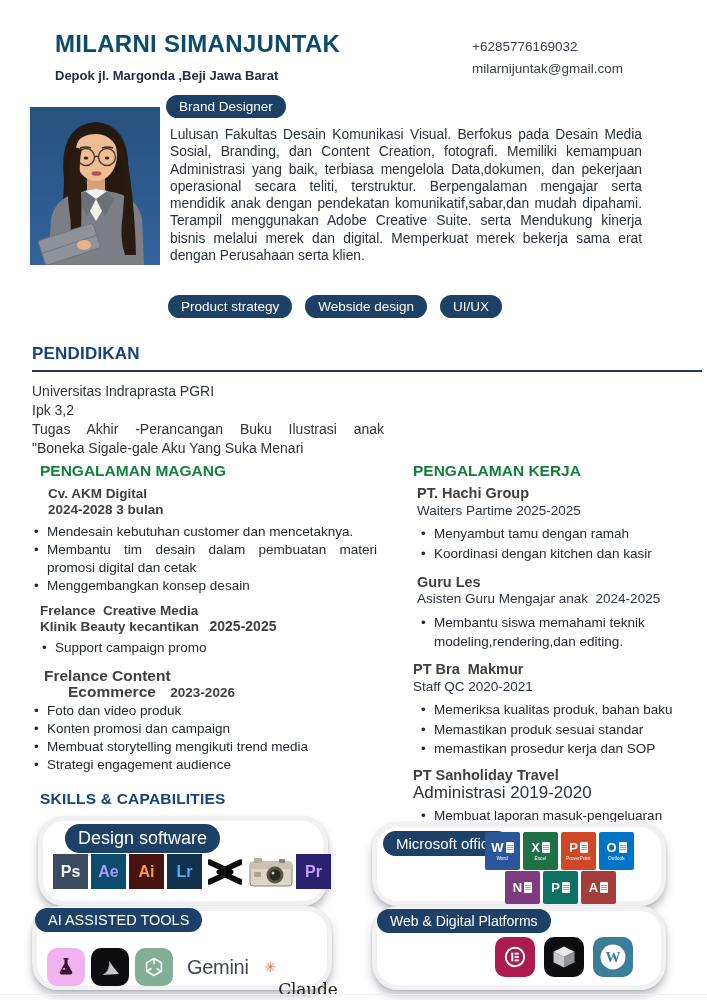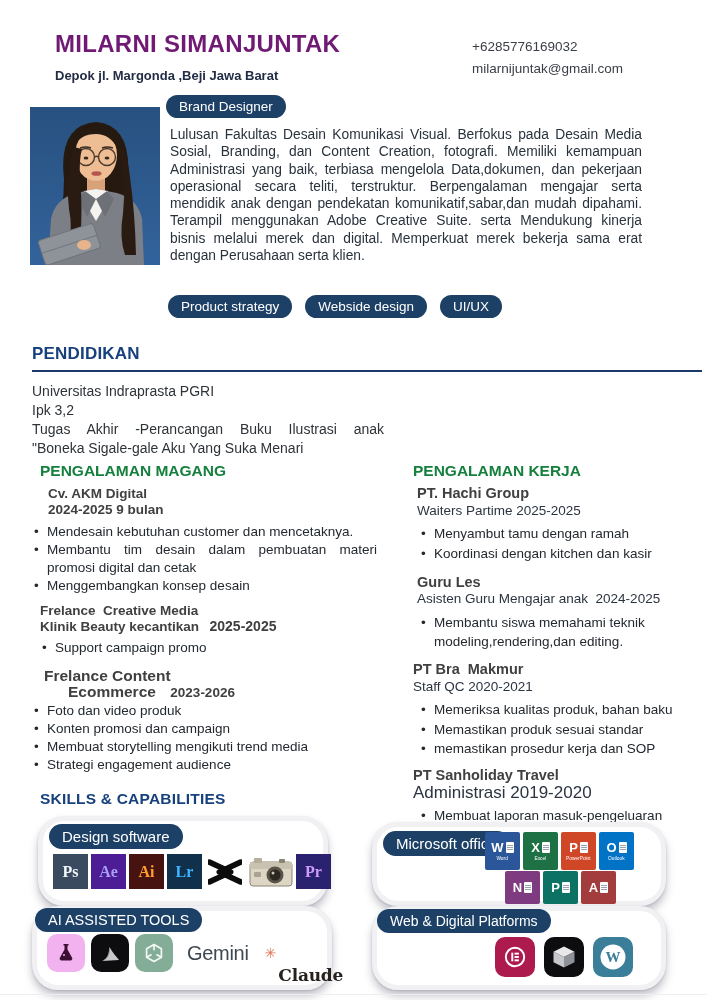--- a/index.html
+++ b/index.html
@@ -1,21 +1,21 @@
 <!DOCTYPE html>
 <html><head>
 <meta charset="utf-8">
 <style>
   html,body{margin:0;padding:0;background:#fff;}
   .page{position:relative;width:707px;height:1000px;background:#ffffff;overflow:hidden;
         font-family:"Liberation Sans",sans-serif;color:#2b3440;}
   .abs{position:absolute;}
 
   
-  .name{left:55px;top:30px;font-size:24px;font-weight:800;color:#701a75;letter-spacing:.3px;}
+  .name{left:55px;top:30px;font-size:24px;font-weight:800;color:#0c4a6e;letter-spacing:.3px;}
   .address{left:55px;top:68px;font-size:13px;font-weight:700;color:#222c45;}
   .contact{left:472px;top:36px;font-size:13.5px;color:#3a3f47;line-height:22px;}
 
   
   .photo{left:30px;top:107px;width:130px;height:158px;}
   .role-pill{left:166px;top:95px;}
   .pill{display:inline-block;background:#1d4066;color:#fff;border-radius:15px;
         padding:4px 13px;font-size:13.5px;white-space:nowrap;}
   .summary{left:170px;top:126px;width:472px;font-size:13.8px;line-height:17.3px;
            text-align:justify;color:#29323c;}
@@ -46,24 +46,24 @@
   .card{position:absolute;background:#ffffff;border:5px solid #f1f1f4;border-radius:26px;
         box-shadow:0 6px 9px rgba(125,125,140,.45),0 1px 2px rgba(120,120,135,.3);}
   .card .pill{position:absolute;}
   .design-card{left:38px;top:816px;width:280px;height:80px;}
   .office-card{left:372px;top:822px;width:284px;height:74px;}
   .ai-card{left:32px;top:906px;width:290px;height:74px;}
   .web-card{left:372px;top:906px;width:284px;height:74px;}
 
   .icon-row{position:absolute;display:flex;align-items:center;}
   .tile{border-radius:0;display:flex;align-items:center;justify-content:center;
-        font-weight:700;flex:none;font-family:Liberation Serif, serif;}
+        font-weight:700;flex:none;}
   .adobe{width:35px;height:35px;font-size:16px;}
   .ps{background:#3a4a5f;color:#f2f7fd;}
-  .ae{background:#4c1d95;color:#a99df5;}
+  .ae{background:#0c4a6e;color:#a99df5;}
   .ai{background:#471310;color:#ff9e2c;}
   .lr{background:#10304b;color:#3fb6ff;}
   .pr{background:#2a226e;color:#cf9bfb;}
   .capcut{width:40px;height:35px;background:#fff;}
   .camera{width:45px;height:35px;background:#fff;}
 
   .ms-tile{width:35px;border-radius:2px;display:flex;flex-direction:column;align-items:center;
            justify-content:center;color:#fff;flex:none;}
   .ms-row1{height:38px;}
   .ms-row2{height:33px;}
@@ -76,21 +76,21 @@
   .word{background:#2b579a;} .excel{background:#1e7145;} .powerpoint{background:#d04727;}
   .outlook{background:#0173c7;} .onenote{background:#7f3b80;} .publisher{background:#0b7264;}
   .access{background:#a33c3c;}
 
   .ai-tile{width:38px;height:38px;border-radius:10px;display:flex;align-items:center;
            justify-content:center;flex:none;}
   .flask-tile{background:#f2b2ef;}
   .shark-tile{background:#0d0d0f;}
   .gpt-tile{background:#84ad98;}
   .gemini-word{font-size:20px;font-weight:500;color:#3f4750;letter-spacing:-.3px;}
-  .claude-word{font-size:17px;font-weight:700;color:#26211c;font-family:"DejaVu Serif",serif;letter-spacing:-.2px;margin-top:44px;}
+  .claude-word{font-size:17px;font-weight:400;color:#26211c;font-family:"DejaVu Serif",serif;letter-spacing:-.2px;margin-top:44px;}
   .claude-star{font-size:14px;color:#d97757;margin-right:2px;}
 
   .web-tile{width:40px;height:40px;border-radius:10px;display:flex;align-items:center;justify-content:center;flex:none;}
   .elementor-tile{background:#ad1a4d;}
   .cube-tile{background:#0d0d0f;}
   .wp-tile{background:#3a7e99;}
 
   .footer-line{left:0;top:994px;width:707px;height:1px;background:#eceef2;}
 </style>
 </head>
@@ -157,21 +157,21 @@
     <div>Ipk 3,2</div>
     <div class="edu-thesis">Tugas Akhir -Perancangan Buku Ilustrasi anak</div>
     <div>"Boneka Sigale-gale Aku Yang Suka Menari</div>
   </div>
 
   <div class="abs lcol">
     <h3 class="col-h" style="margin-left:8px">PENGALAMAN MAGANG</h3>
 
     <div style="margin:6px 0 0 16px">
       <div class="bold-t" style="font-size:13.5px;line-height:16px">Cv. AKM Digital</div>
-      <div class="bold-t" style="font-size:13.5px;line-height:16px">2024-2025 9 bulan</div>
+      <div class="bold-t" style="font-size:13.5px;line-height:16px">2024-2028 3 bulan</div>
     </div>
     <ul class="blt" style="width:345px">
       <li>Mendesain kebutuhan customer dan mencetaknya.</li>
       <li>Membantu tim desain dalam pembuatan materi promosi digital dan cetak</li>
       <li>Menggembangkan konsep desain</li>
     </ul>
 
     <div style="margin:9px 0 0 8px">
       <div class="bold-t" style="font-size:13.5px;line-height:14px">Frelance  Creative Media</div>
       <div style="line-height:15px">
@@ -234,21 +234,21 @@
     </div>
     <ul class="blt" style="margin-left:6px">
       <li>Membuat laporan masuk-pengeluaran</li>
       <li>Mengarsip dokumen file dengan rapih</li>
     </ul>
   </div>
 
   <div class="abs sec-h skills-h">SKILLS &amp; CAPABILITIES</div>
 
   <div class="card design-card">
-    <span class="pill" style="left:6px;top:3px;font-size:15px">Design software</span>
+    <span class="pill" style="left:22px;top:3px;font-size:18px">Design software</span>
     <div class="icon-row" style="left:10px;top:33px;gap:3px">
       <div class="tile adobe ps">Ps</div>
       <div class="tile adobe ae">Ae</div>
       <div class="tile adobe ai">Ai</div>
       <div class="tile adobe lr">Lr</div>
       <div class="tile capcut">
         <svg width="34" height="28" viewBox="0 0 24 18">
           <path d="M1 2 L16 9 L1 16" fill="none" stroke="#0c0c0c" stroke-width="4" stroke-linecap="round" stroke-linejoin="round"></path>
           <path d="M23 2 L8 9 L23 16" fill="none" stroke="#0c0c0c" stroke-width="4" stroke-linecap="round" stroke-linejoin="round"></path>
         </svg>
@@ -346,21 +346,21 @@
               <i></i>
               <i></i>
             </span>
           </span>
       </div>
     </div>
   </div>
 
   <div class="card ai-card">
     <span class="pill" style="left:-2px;top:-3px;font-size:14.5px">AI ASSISTED TOOLS</span>
-    <div class="icon-row" style="left:10px;top:10px;gap:6px">
+    <div class="icon-row" style="left:10px;top:24px;gap:6px">
       <div class="ai-tile flask-tile">
         <svg width="24" height="24" viewBox="0 0 24 24">
           <path d="M9.5 3 h5 v1.5 h-1 v4 l4.6 8.2 a1.8 1.8 0 0 1 -1.6 2.7 h-9 a1.8 1.8 0 0 1 -1.6 -2.7 l4.6 -8.2 v-4 h-1 Z" fill="#3a0f33"></path>
           <circle cx="10" cy="14" r="1" fill="#f2b2ef"></circle>
         </svg>
       </div>
       <div class="ai-tile shark-tile">
         <svg width="24" height="24" viewBox="0 0 24 24">
           <path d="M4 20 C9 18 11 14 11.5 6 C14 11 18 15 21 19 Z" fill="#c9c9cc"></path>
           <path d="M6 19 C10 17 11 13 11.5 9" fill="none" stroke="#7c7c80" stroke-width=".7"></path>

